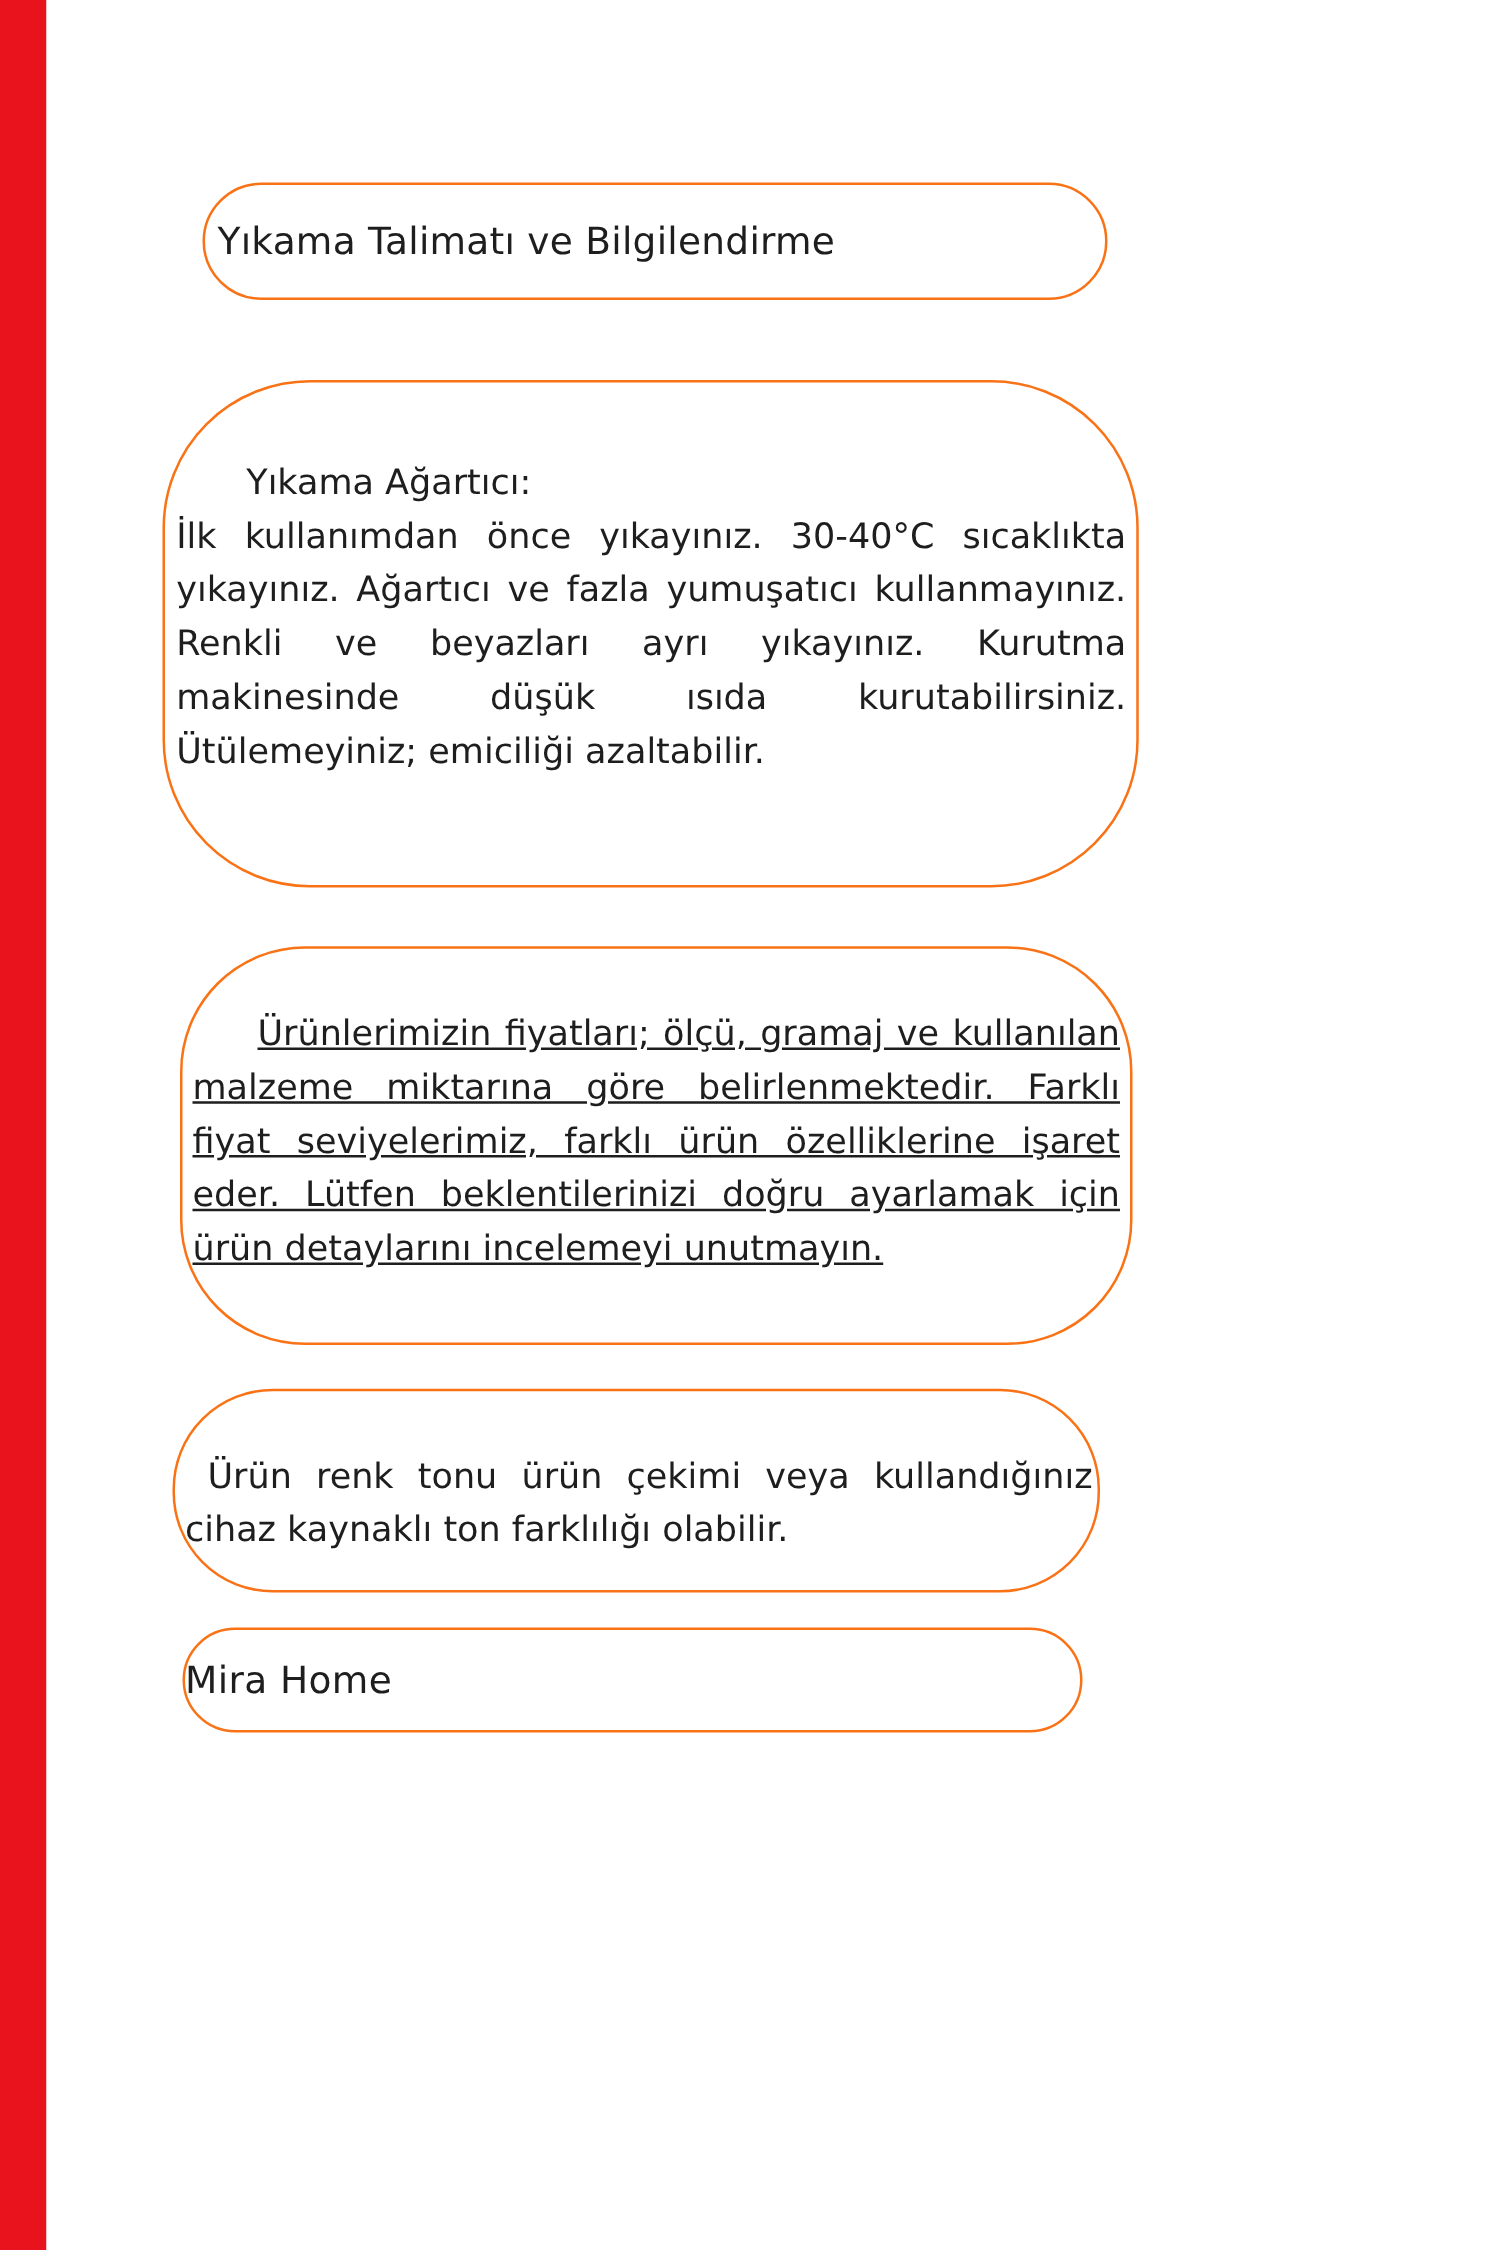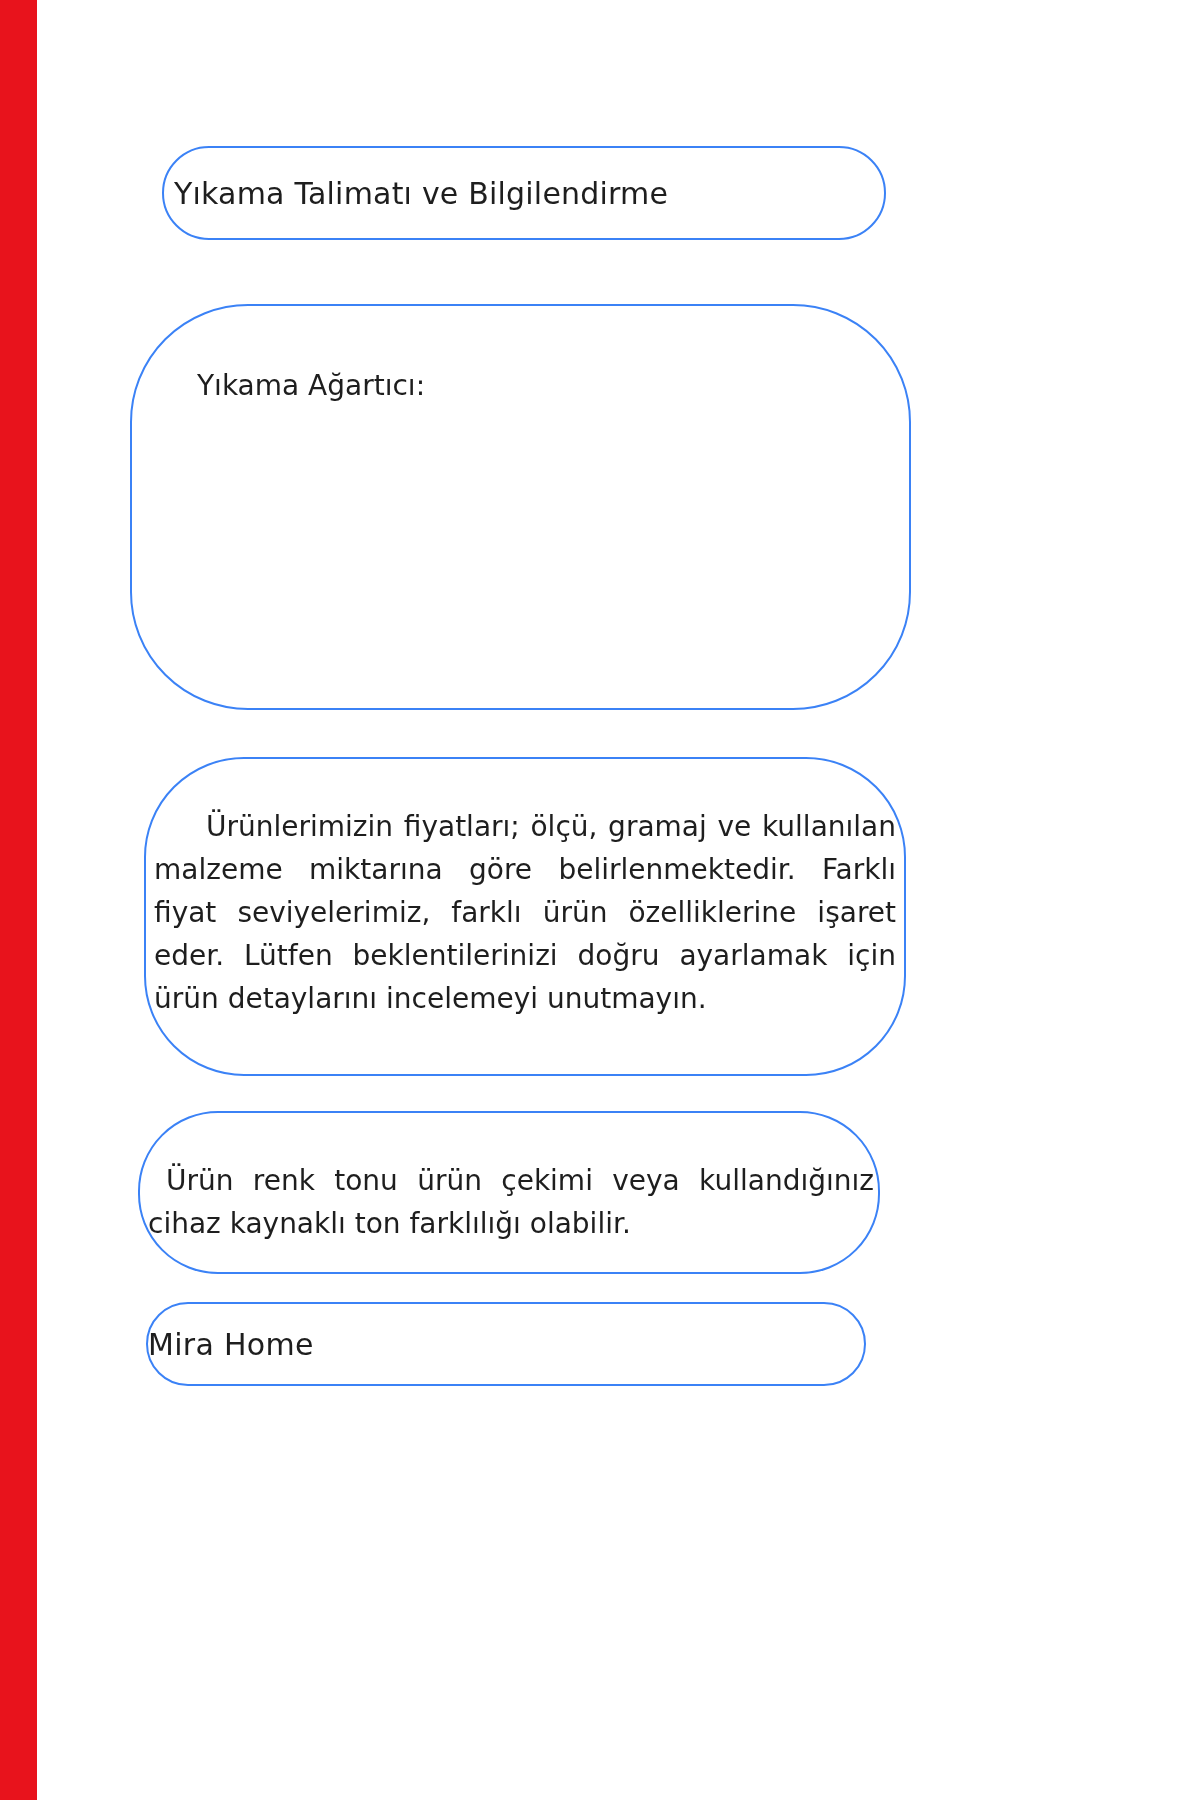--- a/index.html
+++ b/index.html
@@ -22,21 +22,21 @@
     left: 0;
     top: 0;
     width: 37px;
     height: 1800px;
     background: #e8131c; 
   }
 
   .box {
     position: absolute;
     background: #ffffff;
-    border: 2px solid #3b82f6;
+    border: 2px solid #f97316;
   }
 
   
   .box-title {
     left: 162px;
     top: 146px;
     width: 724px;
     height: 94px;
     border-radius: 48px;
     display: flex;
@@ -73,20 +73,21 @@
     width: 762px;
     height: 319px;
     border-radius: 100px;
     padding: 46px 8px 0 8px;
     font-size: 28px;
     line-height: 43px;
   }
 
   .box-pricing .para {
     text-indent: 52px;
+    text-decoration: underline;
   }
 
   
   .box-color {
     left: 138px;
     top: 1111px;
     width: 742px;
     height: 163px;
     border-radius: 80px;
     padding: 26px 4px 0 8px;
@@ -117,20 +118,21 @@
 <body>
 
 <div class="red-bar" style="background: rgb(232, 19, 28);"></div>
 
 <div class="box box-title">
   <span>Yıkama Talimatı ve Bilgilendirme</span>
 </div>
 
 <div class="box box-care">
   <p class="heading">Yıkama Ağartıcı:</p>
+  <p class="justify">İlk kullanımdan önce yıkayınız. 30-40°C sıcaklıkta yıkayınız. Ağartıcı ve fazla yumuşatıcı kullanmayınız. Renkli ve beyazları ayrı yıkayınız. Kurutma makinesinde düşük ısıda kurutabilirsiniz. Ütülemeyiniz; emiciliği azaltabilir.</p>
 </div>
 
 <div class="box box-pricing">
   <p class="para justify">Ürünlerimizin fiyatları; ölçü, gramaj ve kullanılan malzeme miktarına göre belirlenmektedir. Farklı fiyat seviyelerimiz, farklı ürün özelliklerine işaret eder. Lütfen beklentilerinizi doğru ayarlamak için ürün detaylarını incelemeyi unutmayın.</p>
 </div>
 
 <div class="box box-color">
   <p class="para justify">Ürün renk tonu ürün çekimi veya kullandığınız cihaz kaynaklı ton farklılığı olabilir.</p>
 </div>
 

